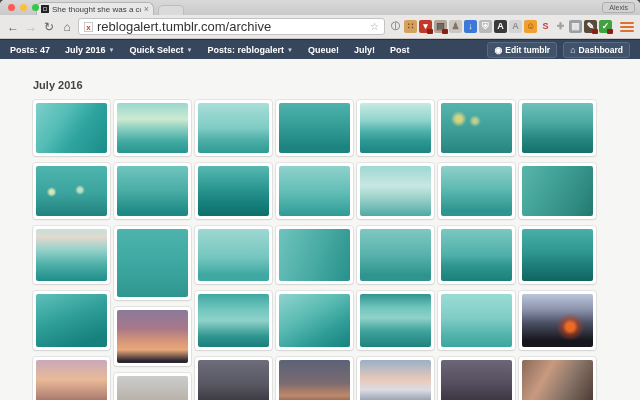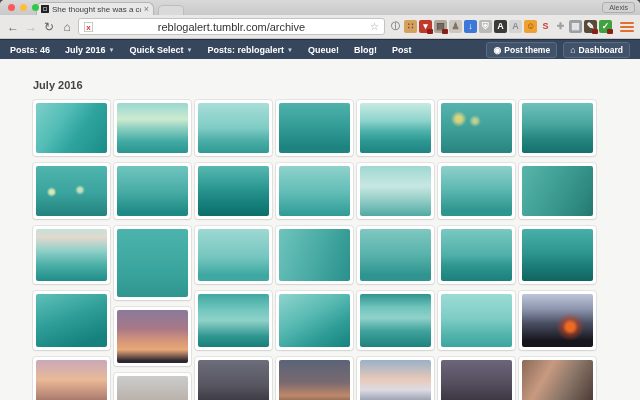--- a/index.html
+++ b/index.html
@@ -28,21 +28,21 @@
 
   
   .navbar { height:24px; background:#e9e8e6; border-bottom:1px solid #c6c5c3;
             display:flex; align-items:center; padding:0 6px; gap:4px; flex:none; }
   .navbtn { font-size:12px; line-height:12px; color:#5f6368; width:14px; text-align:center; }
   .navbtn.disabled { color:#b3b3b3; }
   .urlbar { flex:1; min-width:150px; height:17px; background:#fff; border:1px solid #c3c3c3;
             border-radius:3px; display:flex; align-items:center; padding:0 5px; gap:4px; }
   .fav-doc { width:9px; height:10px; border:1px solid #c9c9c9; background:#fff; flex:none;
              font-size:8px; line-height:9px; color:#d33a2c; text-align:center; font-weight:bold; }
-  .url-text { font-size:11px; color:#333; white-space:nowrap; overflow:hidden; flex:1;text-align:center; }
+  .url-text { font-size:13px; color:#333; white-space:nowrap; overflow:hidden; flex:1; }
   .star { font-size:10px; color:#9a9a9a; flex:none; }
   .ext-area { display:flex; align-items:center; gap:2px; flex:none; }
   .ext { position:relative; width:13px; height:13px; border-radius:2px; font-size:9px;
          line-height:13px; text-align:center; font-weight:bold; }
   .ext .badge { position:absolute; right:-1px; bottom:-1px; width:6px; height:5px;
                 background:#8c1f14; border-radius:1px; }
   .menu-btn { width:14px; display:flex; flex-direction:column; gap:2px; margin-left:4px; }
   .menu-btn i { display:block; height:2px; border-radius:1px; }
 
   
@@ -115,41 +115,41 @@
       </div>
     <div class="menu-btn">
       <i style="background: rgb(224, 112, 46);"></i>
         <i style="background: rgb(224, 112, 46);"></i>
         <i style="background: rgb(224, 112, 46);"></i>
     </div>
   </div>
 
   <div class="archivebar" style="background: rgb(54, 70, 93);">
     <span class="abar-item">
-      <span>Posts: 46</span>
+      <span>Posts: 47</span>
     </span>
     <span class="abar-item">
       <span>July 2016</span>
       <span class="caret">▼</span>
     </span>
     <span class="abar-item">
       <span>Quick Select</span>
       <span class="caret">▼</span>
     </span>
     <span class="abar-item">
       <span>Posts: reblogalert</span>
       <span class="caret">▼</span>
     </span>
     <span class="abar-item">Queue!</span>
-    <span class="abar-item">Blog!</span>
+    <span class="abar-item">July!</span>
     <span class="abar-item">Post</span>
     <div class="abar-right">
       <span class="abar-btn">
         <span class="bicon">◉</span>
-        <span>Post theme</span>
+        <span>Edit tumblr</span>
       </span>
       <span class="abar-btn">
         <span class="bicon">⌂</span>
         <span>Dashboard</span>
       </span>
     </div>
   </div>
 
   <div class="content">
     <div class="heading">July 2016</div>

